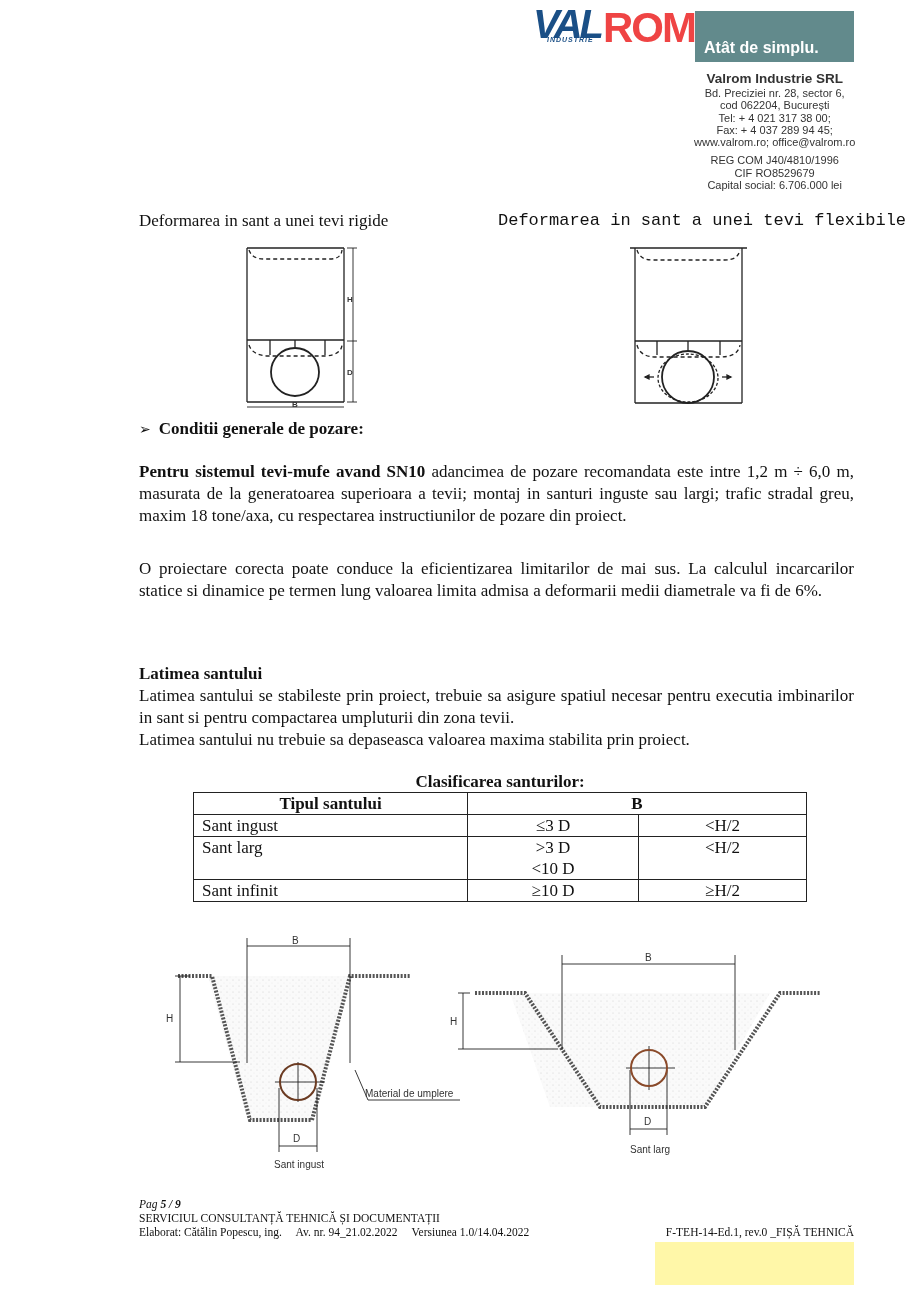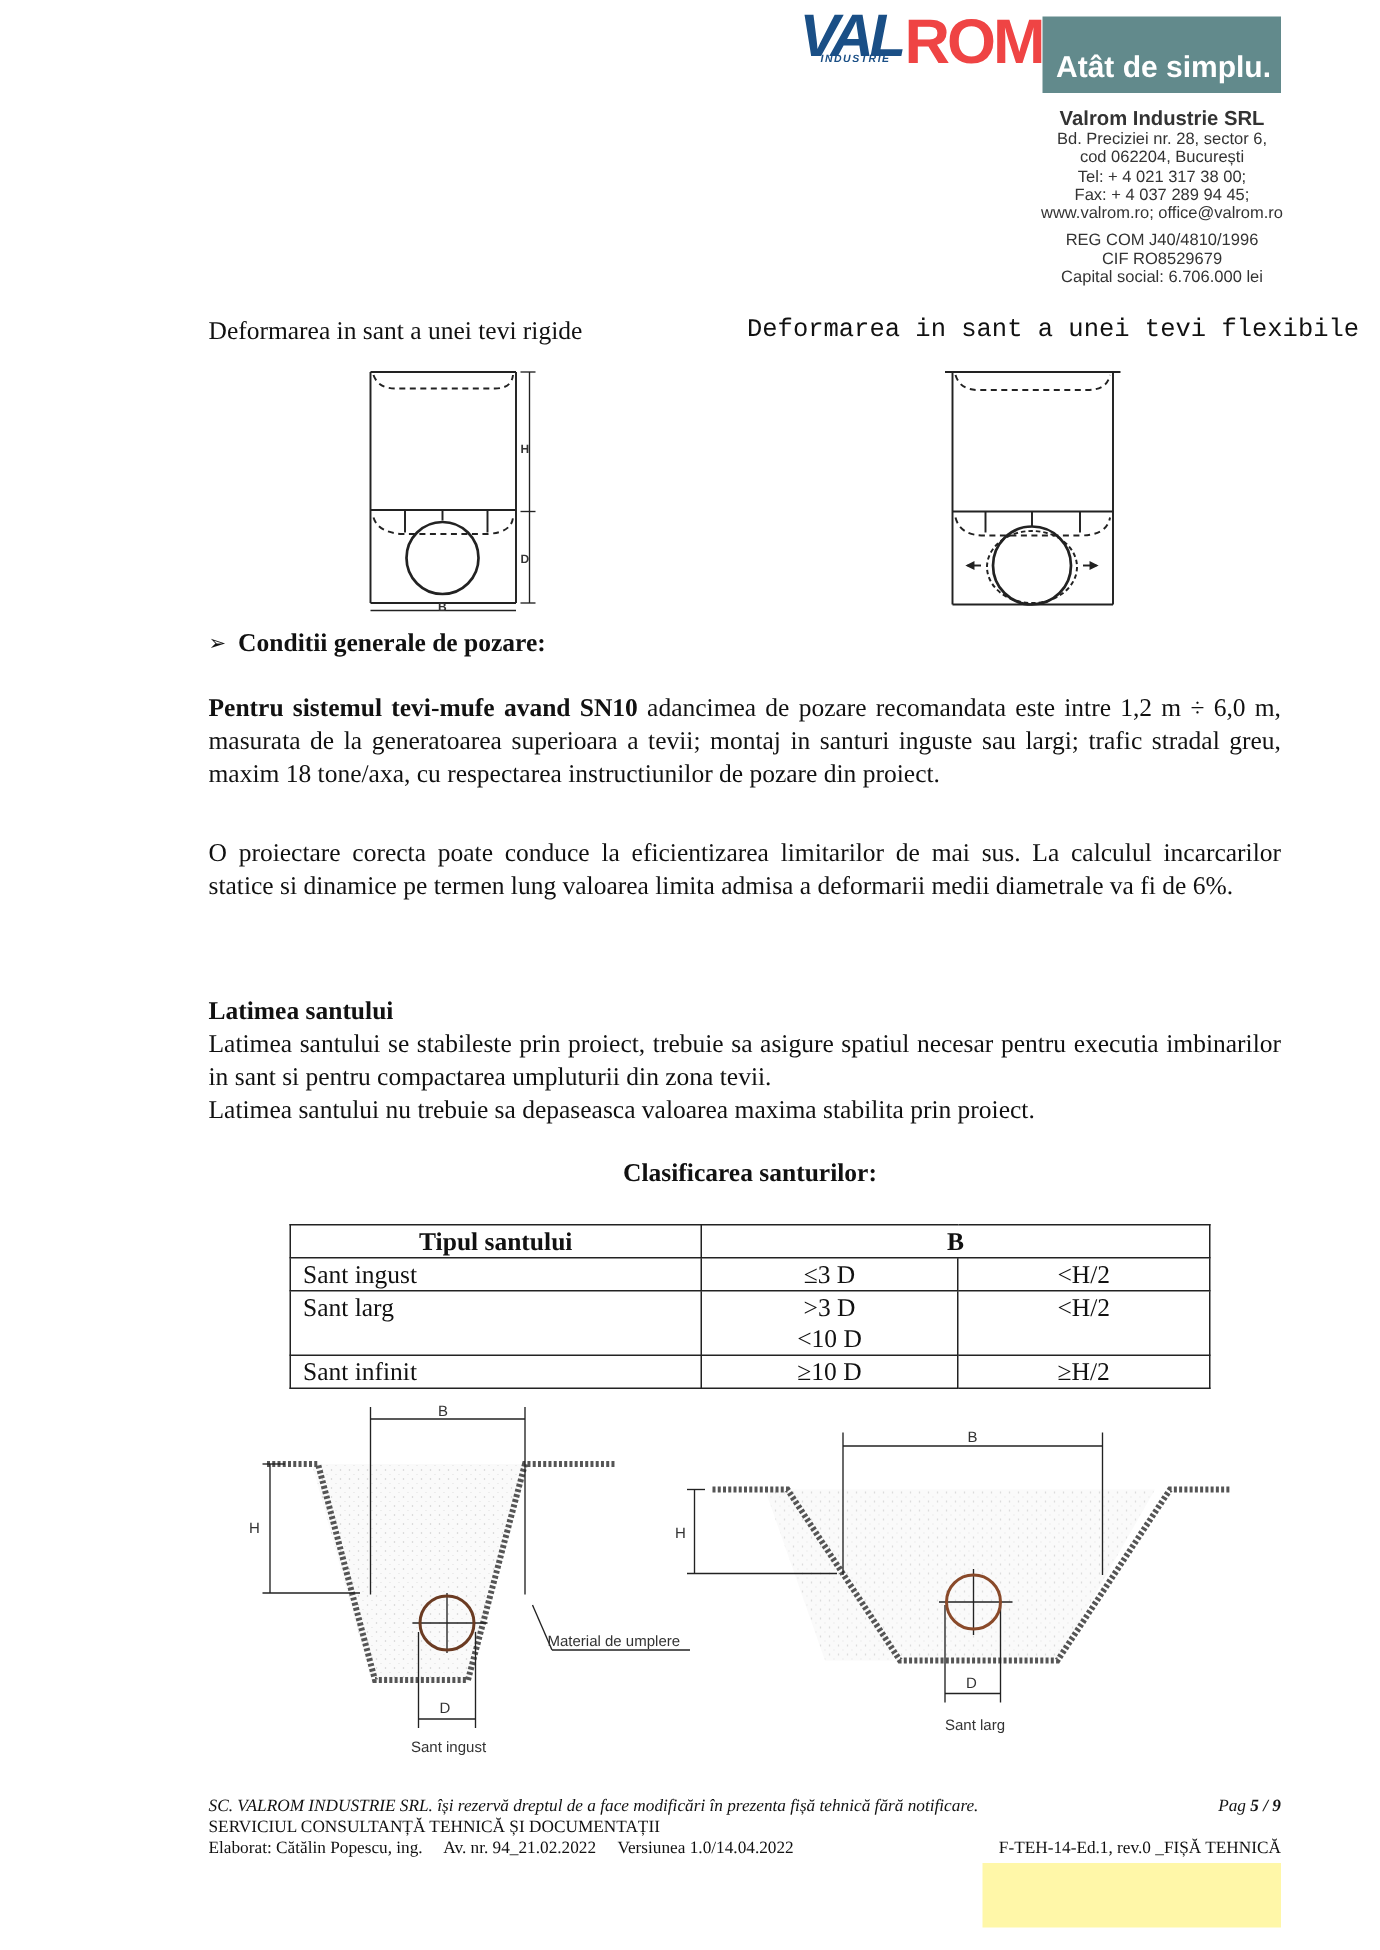--- a/index.html
+++ b/index.html
@@ -6,40 +6,40 @@
   html, body { width: 920px; height: 1300px; background: #ffffff; overflow: hidden; }
   body { position: relative; font-family: "DejaVu Serif", "Liberation Serif", serif; color: #111; }
 
   .abs { position: absolute; }
 
   
   .logo { left: 533px; top: 2px; width: 155px; height: 46px; }
   .logo-val { position:absolute; left:0; top:2px; font-family:"Liberation Sans", sans-serif; font-weight:900; font-style:italic; font-size:40px; color:#1a4f86; letter-spacing:-3px; line-height:40px; }
   .logo-rom { position:absolute; left:70px; top:9px; font-family:"Liberation Sans", sans-serif; font-weight:900; font-size:42px; color:#ef4444; letter-spacing:-2px; line-height:33px; }
   .logo-ind { position:absolute; left:14px; top:34px; font-family:"Liberation Sans", sans-serif; font-weight:bold; font-style:italic; font-size:7px; color:#1a4f86; letter-spacing:1px; }
-  .slogan { left: 695px; top: 11px; width: 159px; height: 51px; background: #628a8c; color: #fff; font-family: "Liberation Sans", sans-serif; font-weight: bold; font-size: 20px; display:flex; align-items:flex-end; padding: 0 0 5px 9px; }
+  .slogan { left: 695px; top: 11px; width: 159px; height: 51px; background: #628a8c; color: #fff; font-family: "Liberation Sans", sans-serif; font-weight: bold; font-size: 16px; display:flex; align-items:flex-end; padding: 0 0 5px 9px; }
   .company { left: 694px; top: 71px; font-family: "Liberation Sans", sans-serif; color: #333; font-size: 11px; line-height: 12.3px; text-align: center; }
   .company .name { font-weight: bold; font-size: 13.5px; line-height: 16px; color:#333; }
   .company .gap { height: 6px; }
 
   
   .txt { font-family: "Liberation Serif", "DejaVu Serif", serif; font-size: 17px; line-height: 22px; color: #111; }
   .cap1 { left: 139px; top: 210px; }
   .cap2 { left: 498px; top: 210px; font-family: Liberation Mono, monospace; }
   .bullet-head { left: 139px; top: 418px; font-weight: bold; display:flex; gap:8px; align-items:center; }
   .para { left: 139px; width: 715px; text-align: justify; }
   .p1 { top: 461px; }
   .p2 { top: 558px; }
   .sec-title { left: 139px; top: 663px; font-weight: bold; }
   .p3 { top: 685px; }
   .p4 { top: 729px; }
 
   
   .tbl-title { left: 193px; top: 771px; width: 614px; text-align:center; font-weight:bold; }
-  table.cls { position:absolute; left: 193px; top: 792px; width: 614px; border-collapse: collapse; font-family: "Liberation Serif", serif; font-size: 17px; margin-top: 24px; }
+  table.cls { position:absolute; left: 193px; top: 792px; width: 614px; border-collapse: collapse; font-family: "Liberation Serif", serif; font-size: 17px; }
   table.cls td, table.cls th { border: 1px solid #222; line-height: 21px; padding: 0 8px; vertical-align: top; }
   table.cls th { font-weight: bold; text-align:center; }
   table.cls td.c { text-align: center; }
   .col1 { width: 274px; } .col2 { width: 171px; }
 
   
   .footer { left: 139px; top: 1197px; width: 715px; font-family: "Liberation Serif", serif; font-size: 11.5px; line-height: 14px; color:#111; }
   .f-row { display:flex; justify-content: space-between; }
   .f-it { font-style: italic; }
   .yellow { left: 655px; top: 1242px; width: 199px; height: 43px; background: #fff7a8; }
@@ -212,21 +212,20 @@
   </g>
   <circle cx="199" cy="123" r="18" fill="none" stroke="#8a4a2a" stroke-width="2"></circle>
   <text class="lbl" x="195" y="16" font-size="10">B</text>
   <text class="lbl" x="0" y="80" font-size="10">H</text>
   <text class="lbl" x="194" y="180" font-size="10">D</text>
   <text class="lbl" x="180" y="208" font-size="10">Sant larg</text>
 </svg>
 
 <div class="abs footer">
   <div class="f-row">
-    <span class="f-it">SC. VALROM INDUSTRIE SRL. își rezervă dreptul de a face modificări în prezenta fișă tehnică fără notificare.</span>
     <span class="f-it" style=""><span>Pag </span><b>5 / 9</b></span>
   </div>
   <div>SERVICIUL CONSULTANȚĂ TEHNICĂ ȘI DOCUMENTAȚII</div>
   <div class="f-row">
     <span>
       <span>Elaborat: Cătălin Popescu, ing.</span>&nbsp;&nbsp;&nbsp;&nbsp;
       <span>Av. nr. 94_21.02.2022</span>&nbsp;&nbsp;&nbsp;&nbsp;
       <span>Versiunea 1.0/14.04.2022</span>
     </span>
     <span>F-TEH-14-Ed.1, rev.0 _FIȘĂ TEHNICĂ</span>

